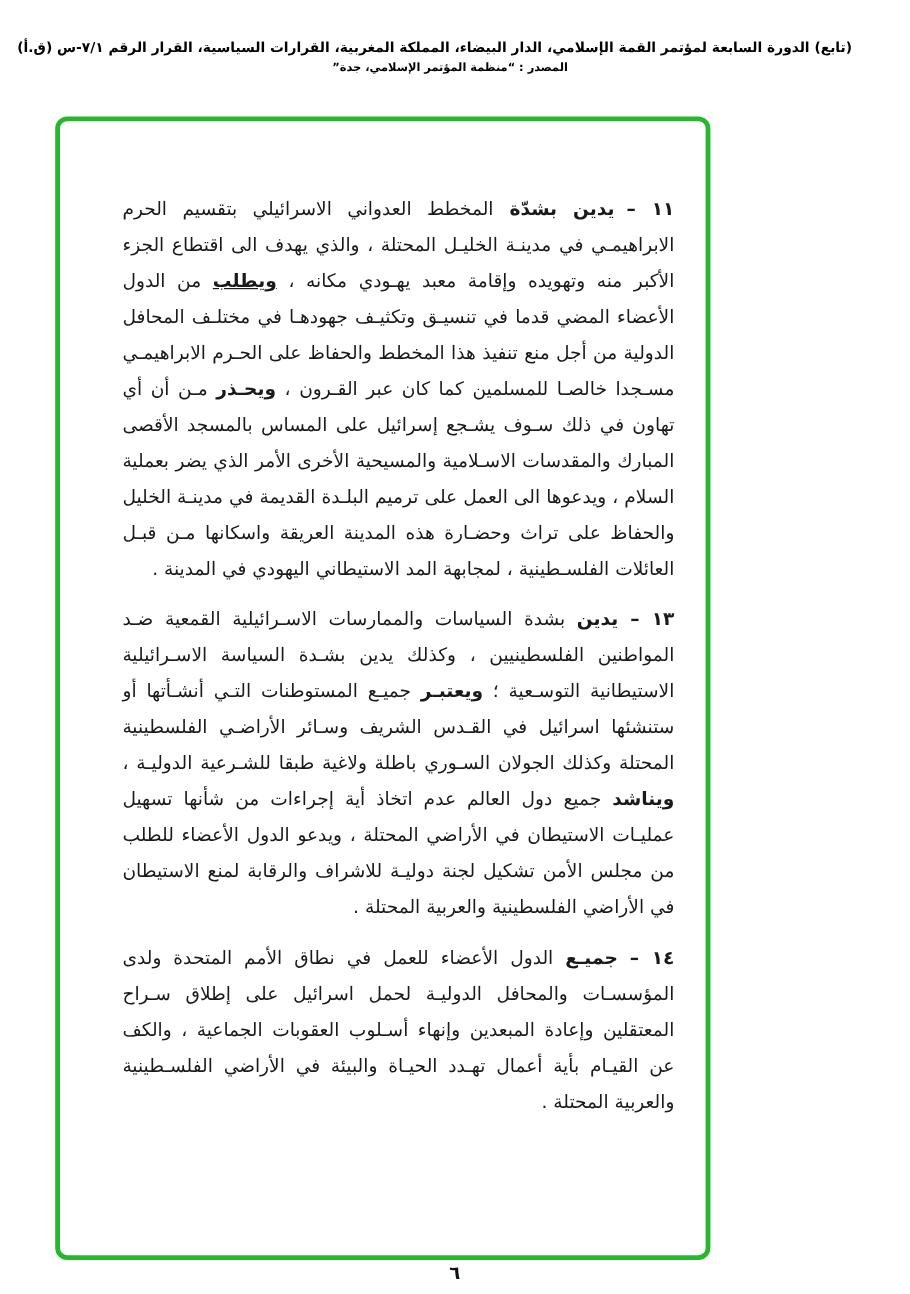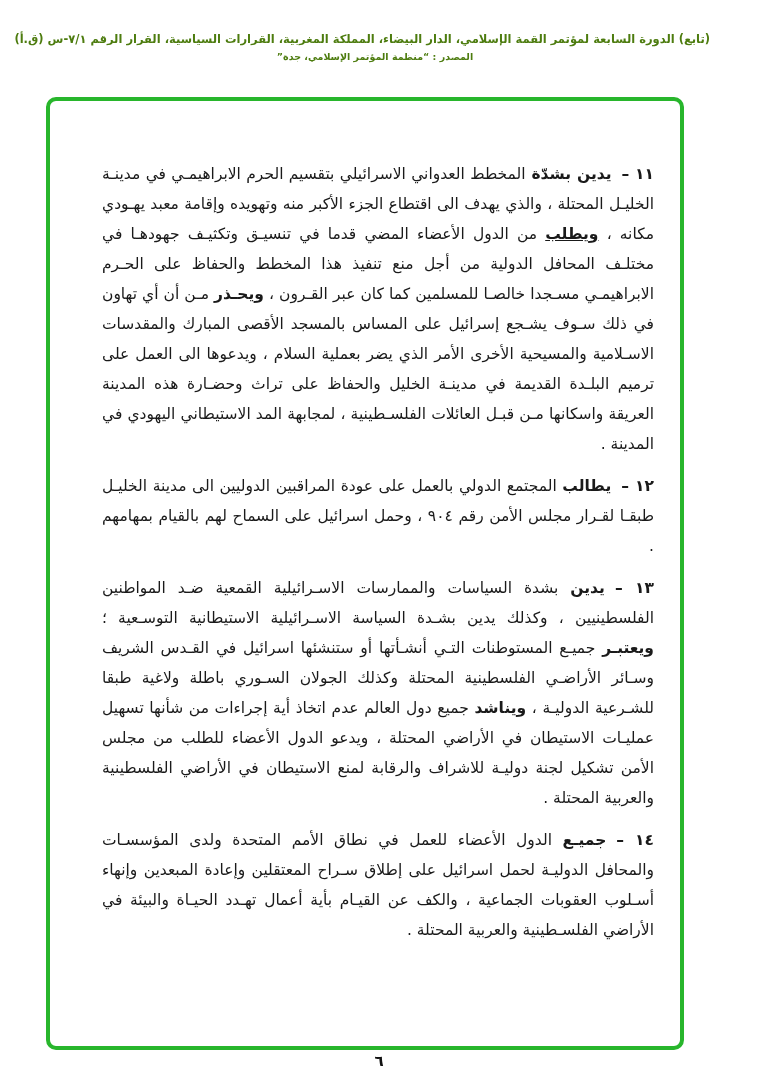--- a/index.html
+++ b/index.html
@@ -16,41 +16,41 @@
     overflow: hidden;
   }
   
   .doc-header {
     position: absolute;
     top: 32px;
     left: 48px;
     right: 48px;
     direction: rtl;
     text-align: center;
-    color: #4d7c0f;
+    color: #000000;
   }
   .doc-header .line1 {
     font-size: 11.5px;
     font-weight: bold;
     letter-spacing: 0.2px;
     white-space: nowrap;
   }
   .doc-header .line2 {
     margin-top: 5px;
     font-size: 9.5px;
     font-weight: bold;
     text-align: center;
     padding-right: 8px;
   }
   
   .content-frame {
     position: absolute;
     left: 46px;
     top: 97px;
-    width: 638px;
+    width: 546px;
     height: 953px;
     box-sizing: border-box;
     border: 4px solid #28b62c;
     border-radius: 10px;
     background: #ffffff;
     padding: 58px 26px 20px 52px;
     direction: rtl;
     overflow: hidden;
   }
   .para {
@@ -87,21 +87,20 @@
 <div class="page">
 
   <div class="doc-header">
     <div class="line1">(تابع) الدورة السابعة لمؤتمر القمة الإسلامي، الدار البيضاء، المملكة المغربية، القرارات السياسية، القرار الرقم ٧/١-س (ق.أ)</div>
     <div class="line2">المصدر :  “منظمة المؤتمر الإسلامي، جدة”</div>
   </div>
 
   <div class="content-frame" style="border-color: rgb(40, 182, 44);">
     <div>
         <div class="para"><span class="num">١١ –</span><span class="bold">يدين بشدّة </span><span class="">المخطط العدواني الاسرائيلي بتقسيم الحرم الابراهيمـي في مدينـة الخليـل المحتلة ، والذي يهدف الى اقتطاع الجزء الأكبر منه وتهويده وإقامة معبد يهـودي مكانه ، </span><span class="bold underline">ويطلب</span><span class=""> من الدول الأعضاء المضي قدما في تنسيـق وتكثيـف جهودهـا في مختلـف المحافل الدولية من أجل منع تنفيذ هذا المخطط والحفاظ على الحـرم الابراهيمـي مسـجدا خالصـا للمسلمين كما كان عبر القـرون ، </span><span class="bold">ويحـذر</span><span class=""> مـن أن أي تهاون في ذلك سـوف يشـجع إسرائيل على المساس بالمسجد الأقصى المبارك والمقدسات الاسـلامية والمسيحية الأخرى الأمر الذي يضر بعملية السلام ، ويدعوها الى العمل على ترميم البلـدة القديمة في مدينـة الخليل والحفاظ على تراث وحضـارة هذه المدينة العريقة واسكانها مـن قبـل العائلات الفلسـطينية ، لمجابهة المد الاستيطاني اليهودي في المدينة .</span></div>
-        <div class="para"><span class="num">١٢ –</span><span class="bold">يطالب</span><span class=""> المجتمع الدولي بالعمل على عودة المراقبين الدوليين الى مدينة الخليـل طبقـا لقـرار مجلس الأمن رقم ٩٠٤ ، وحمل اسرائيل على السماح لهم بالقيام بمهامهم .</span></div>
         <div class="para"><span class="num">١٣ –</span><span class="bold">يدين</span><span class=""> بشدة السياسات والممارسات الاسـرائيلية القمعية ضـد المواطنين الفلسطينيين ، وكذلك يدين بشـدة السياسة الاسـرائيلية الاستيطانية التوسـعية ؛ </span><span class="bold">ويعتبـر</span><span class=""> جميـع المستوطنات التـي أنشـأتها أو ستنشئها اسرائيل في القـدس الشريف وسـائر الأراضـي الفلسطينية المحتلة وكذلك الجولان السـوري باطلة ولاغية طبقا للشـرعية الدوليـة ، </span><span class="bold italic">ويناشد</span><span class=""> جميع دول العالم عدم اتخاذ أية إجراءات من شأنها تسهيل عمليـات الاستيطان في الأراضي المحتلة ، ويدعو الدول الأعضاء للطلب من مجلس الأمن تشكيل لجنة دوليـة للاشراف والرقابة لمنع الاستيطان في الأراضي الفلسطينية والعربية المحتلة .</span></div>
         <div class="para"><span class="num">١٤ –</span><span class="bold">جميـع</span><span class=""> الدول الأعضاء للعمل في نطاق الأمم المتحدة ولدى المؤسسـات والمحافل الدوليـة لحمل اسرائيل على إطلاق سـراح المعتقلين وإعادة المبعدين وإنهاء أسـلوب العقوبات الجماعية ، والكف عن القيـام بأية أعمال تهـدد الحيـاة والبيئة في الأراضي الفلسـطينية والعربية المحتلة .</span></div>
       </div>
   </div>
 
   <div class="doc-footer">٦</div>
 
 </div>
 
 </body></html>

